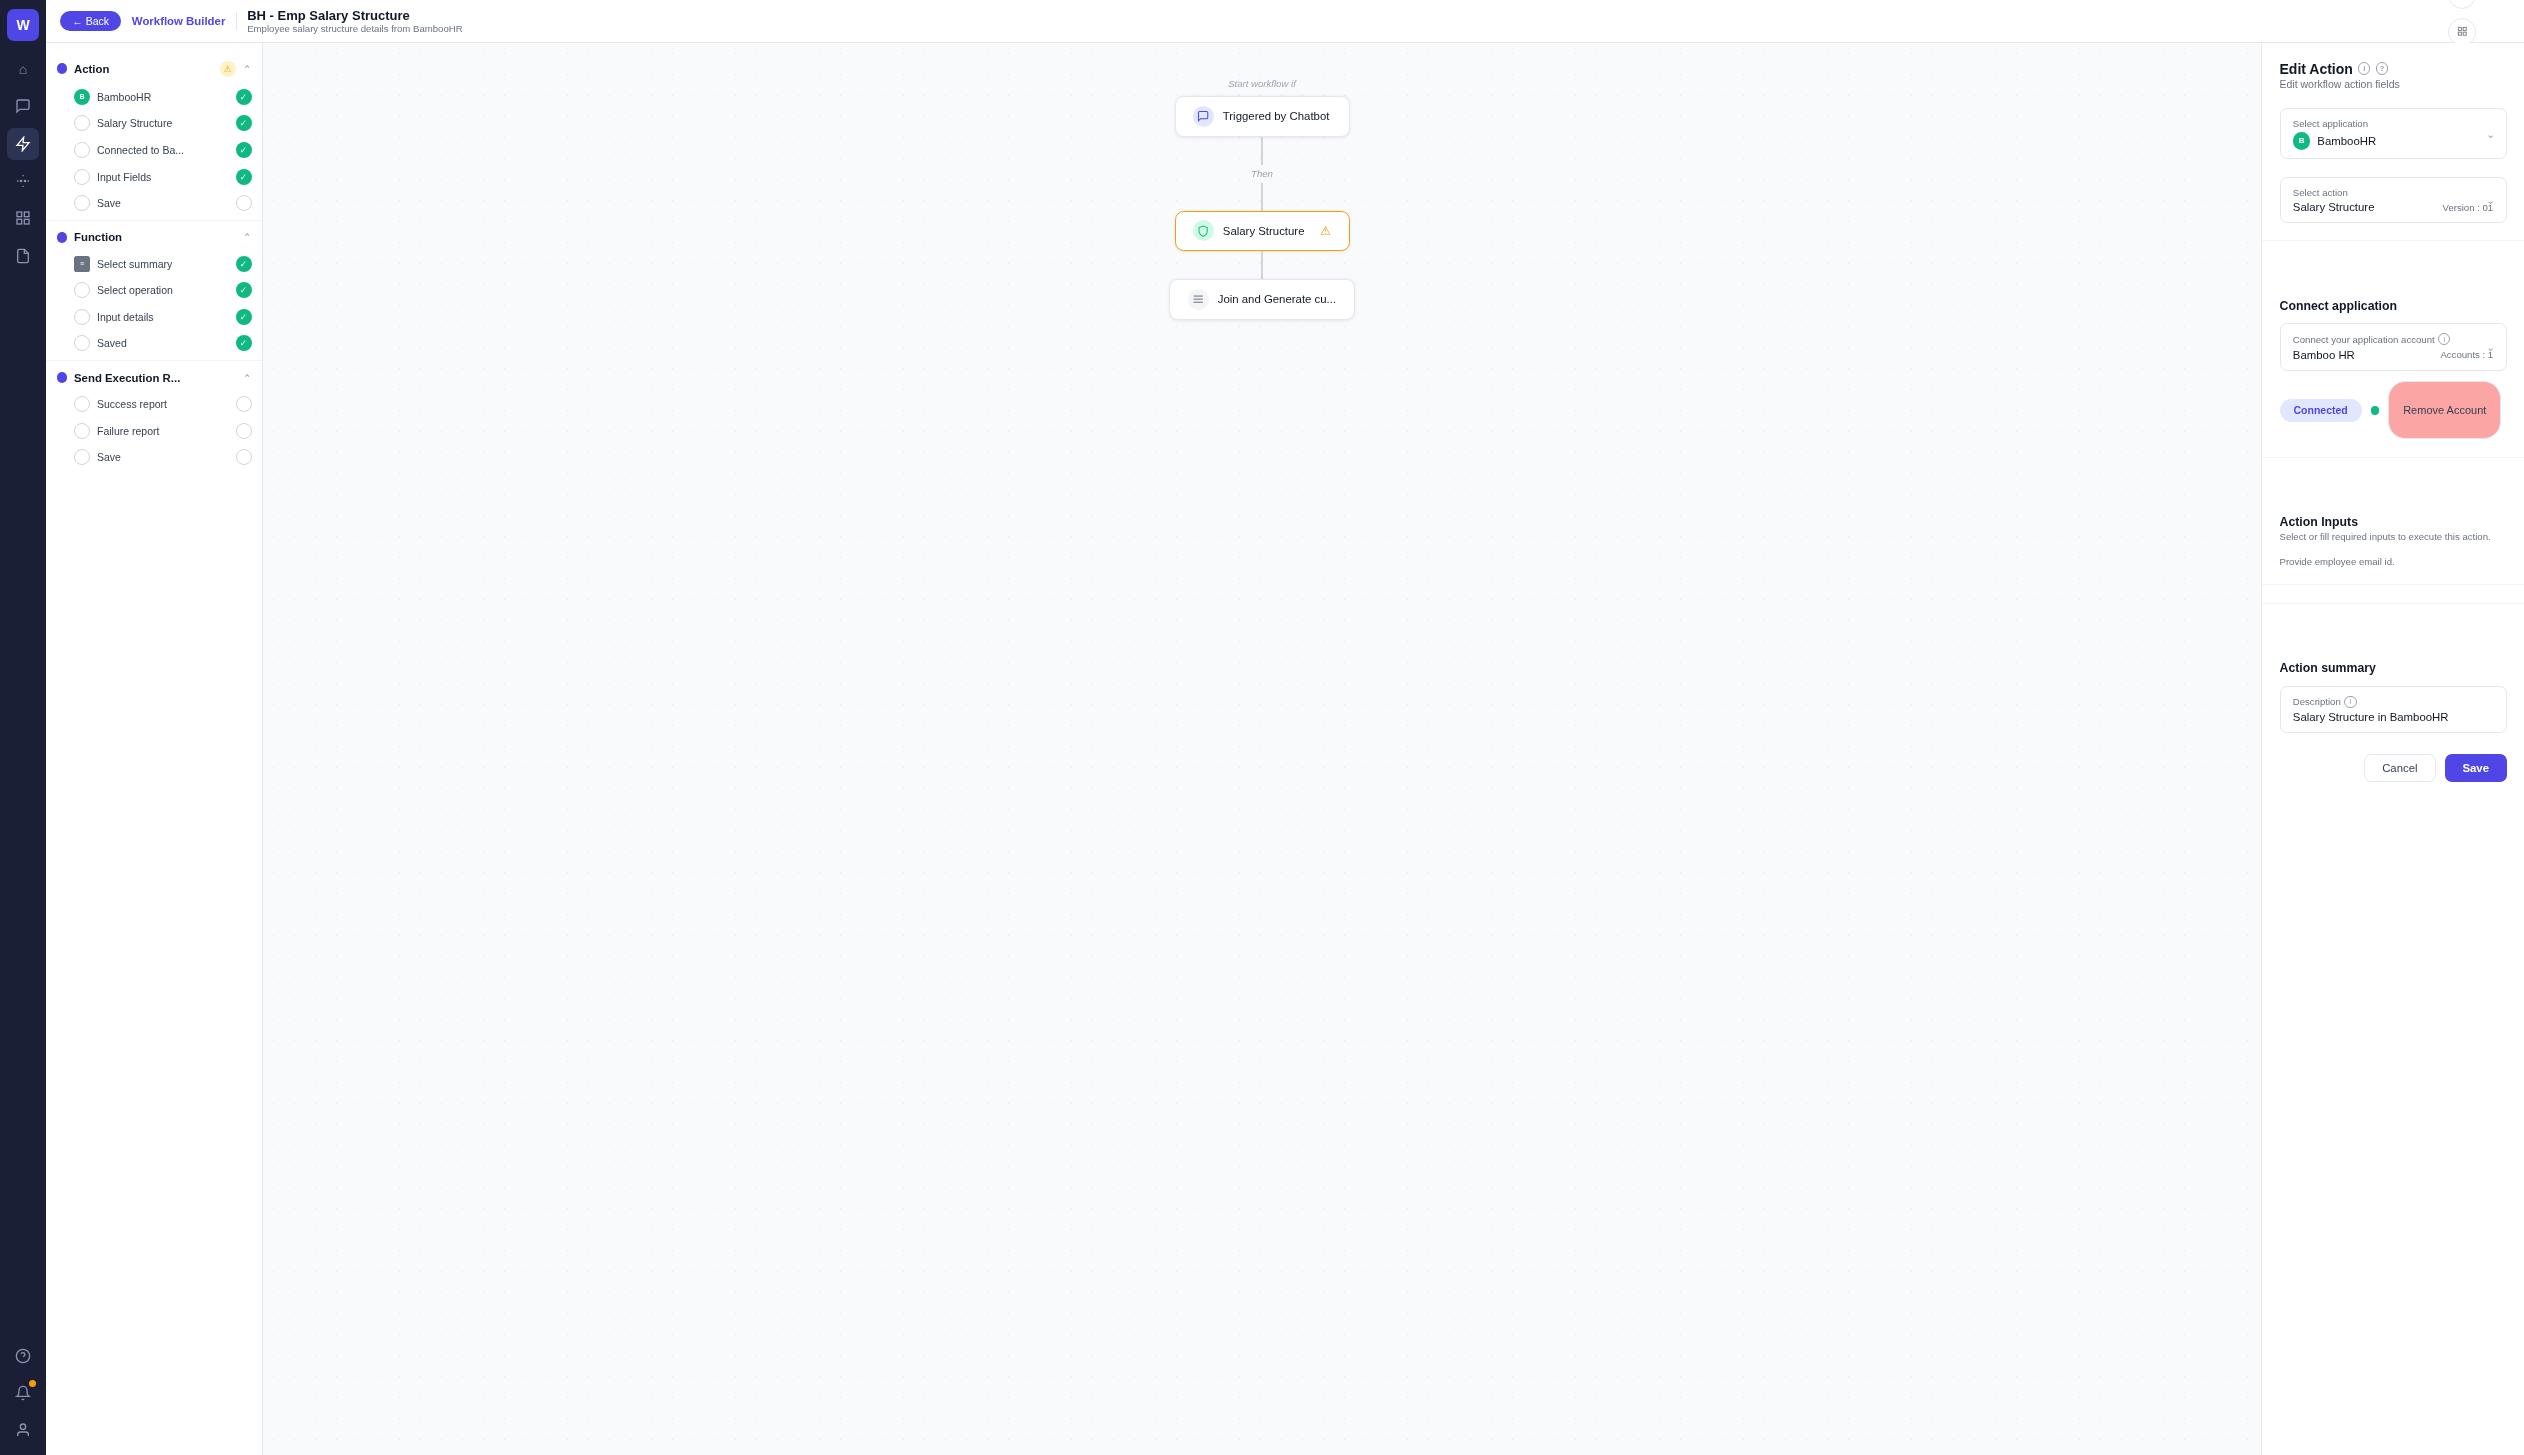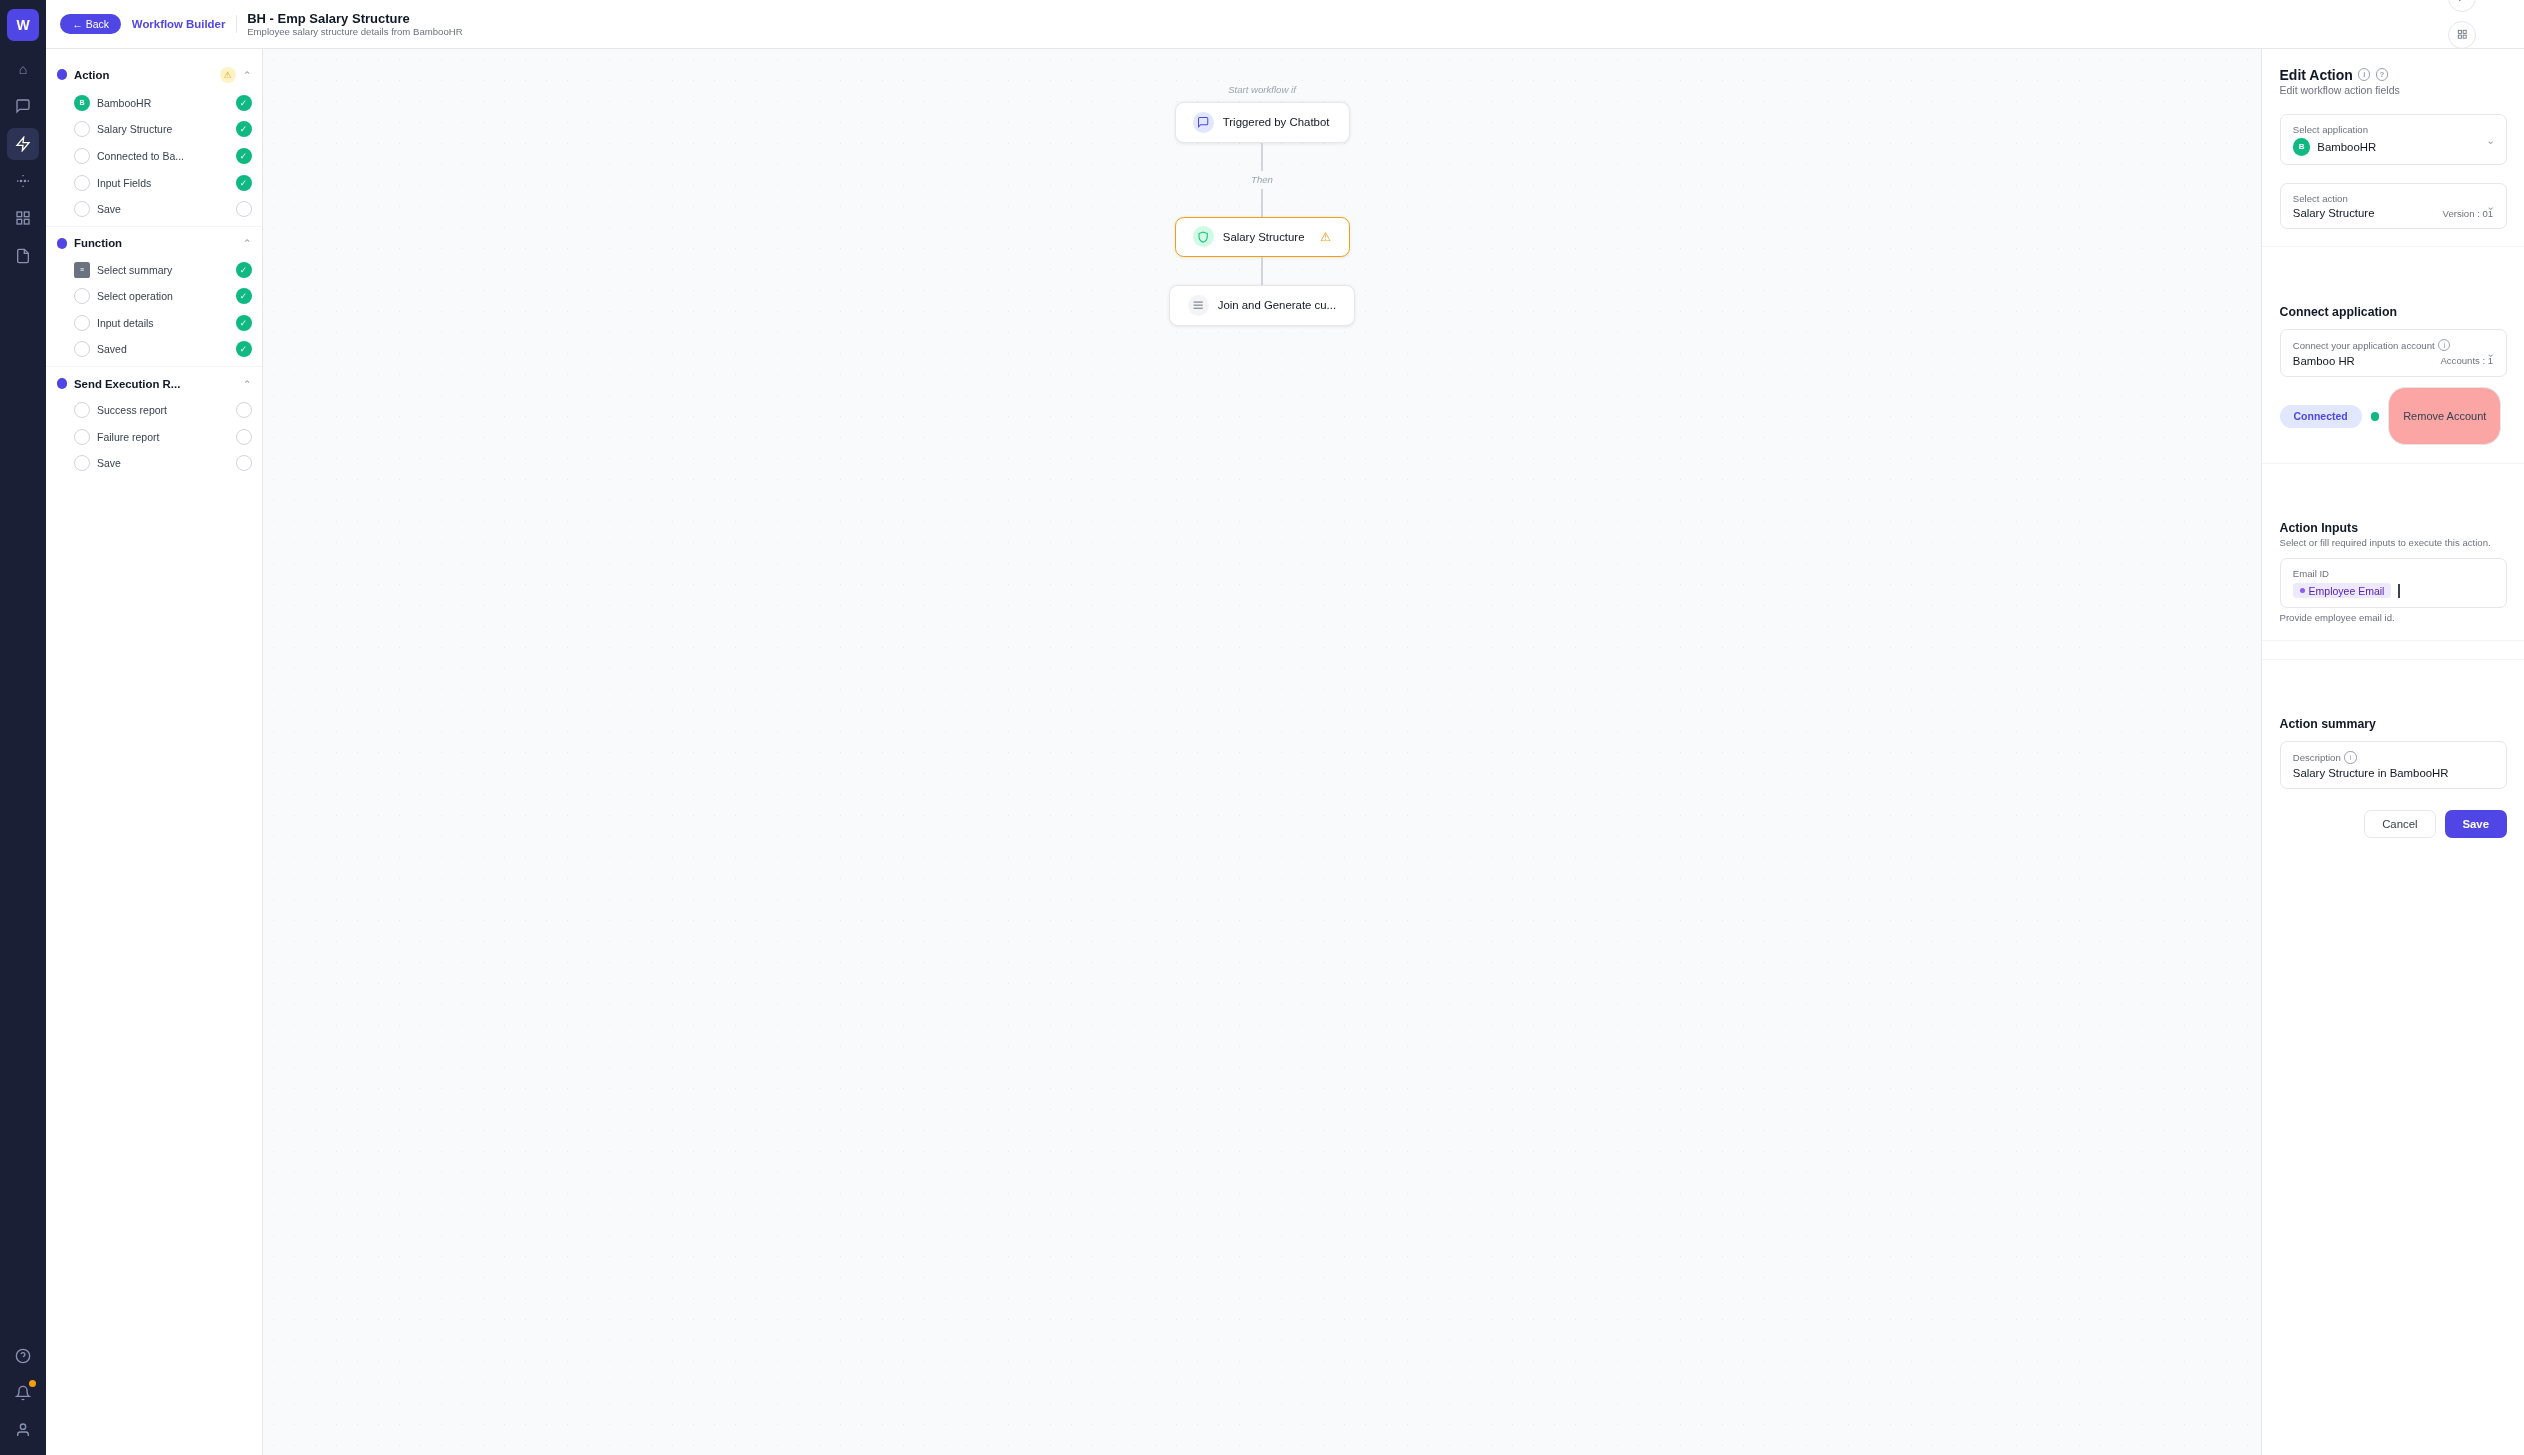--- a/index.html
+++ b/index.html
@@ -48,21 +48,21 @@
     .main-container {
       flex: 1;
       display: flex;
       flex-direction: column;
       overflow: hidden;
     }
 
     
     .topbar {
       background: white;
-      height: 49px;
+      height: 43px;
       display: flex;
       align-items: center;
       padding: 0 14px;
       border-bottom: 0.9px solid #e5e7eb;
       gap: 10.5px;
     }
     .topbar-title {
       font-size: 11.4px;
       font-weight: 600;
       color: #4f46e5;
@@ -843,30 +843,20 @@
           <button class="remove-btn">Remove Account</button>
         </div>
       </div>
 
       <div class="panel-divider"></div>
 
       <div>
         <div class="section-title-lg">Action Inputs</div>
         <div class="section-subtitle">Select or fill required inputs to execute this action.</div>
         <div style="height:10.5px"></div>
-        <div class="input-field">
-          <div class="input-label">Email ID</div>
-          <div class="input-content">
-            <div class="input-tag">
-              <div class="input-tag-dot"></div>
-              <span>Employee Email</span>
-            </div>
-            <div class="input-cursor"></div>
-          </div>
-        </div>
         <div class="input-helper">Provide employee email id.</div>
       </div>
 
       <div class="panel-divider"></div>
 
 
       <div class="panel-divider"></div>
 
       <div>
         <div class="section-title-lg">Action summary</div>

